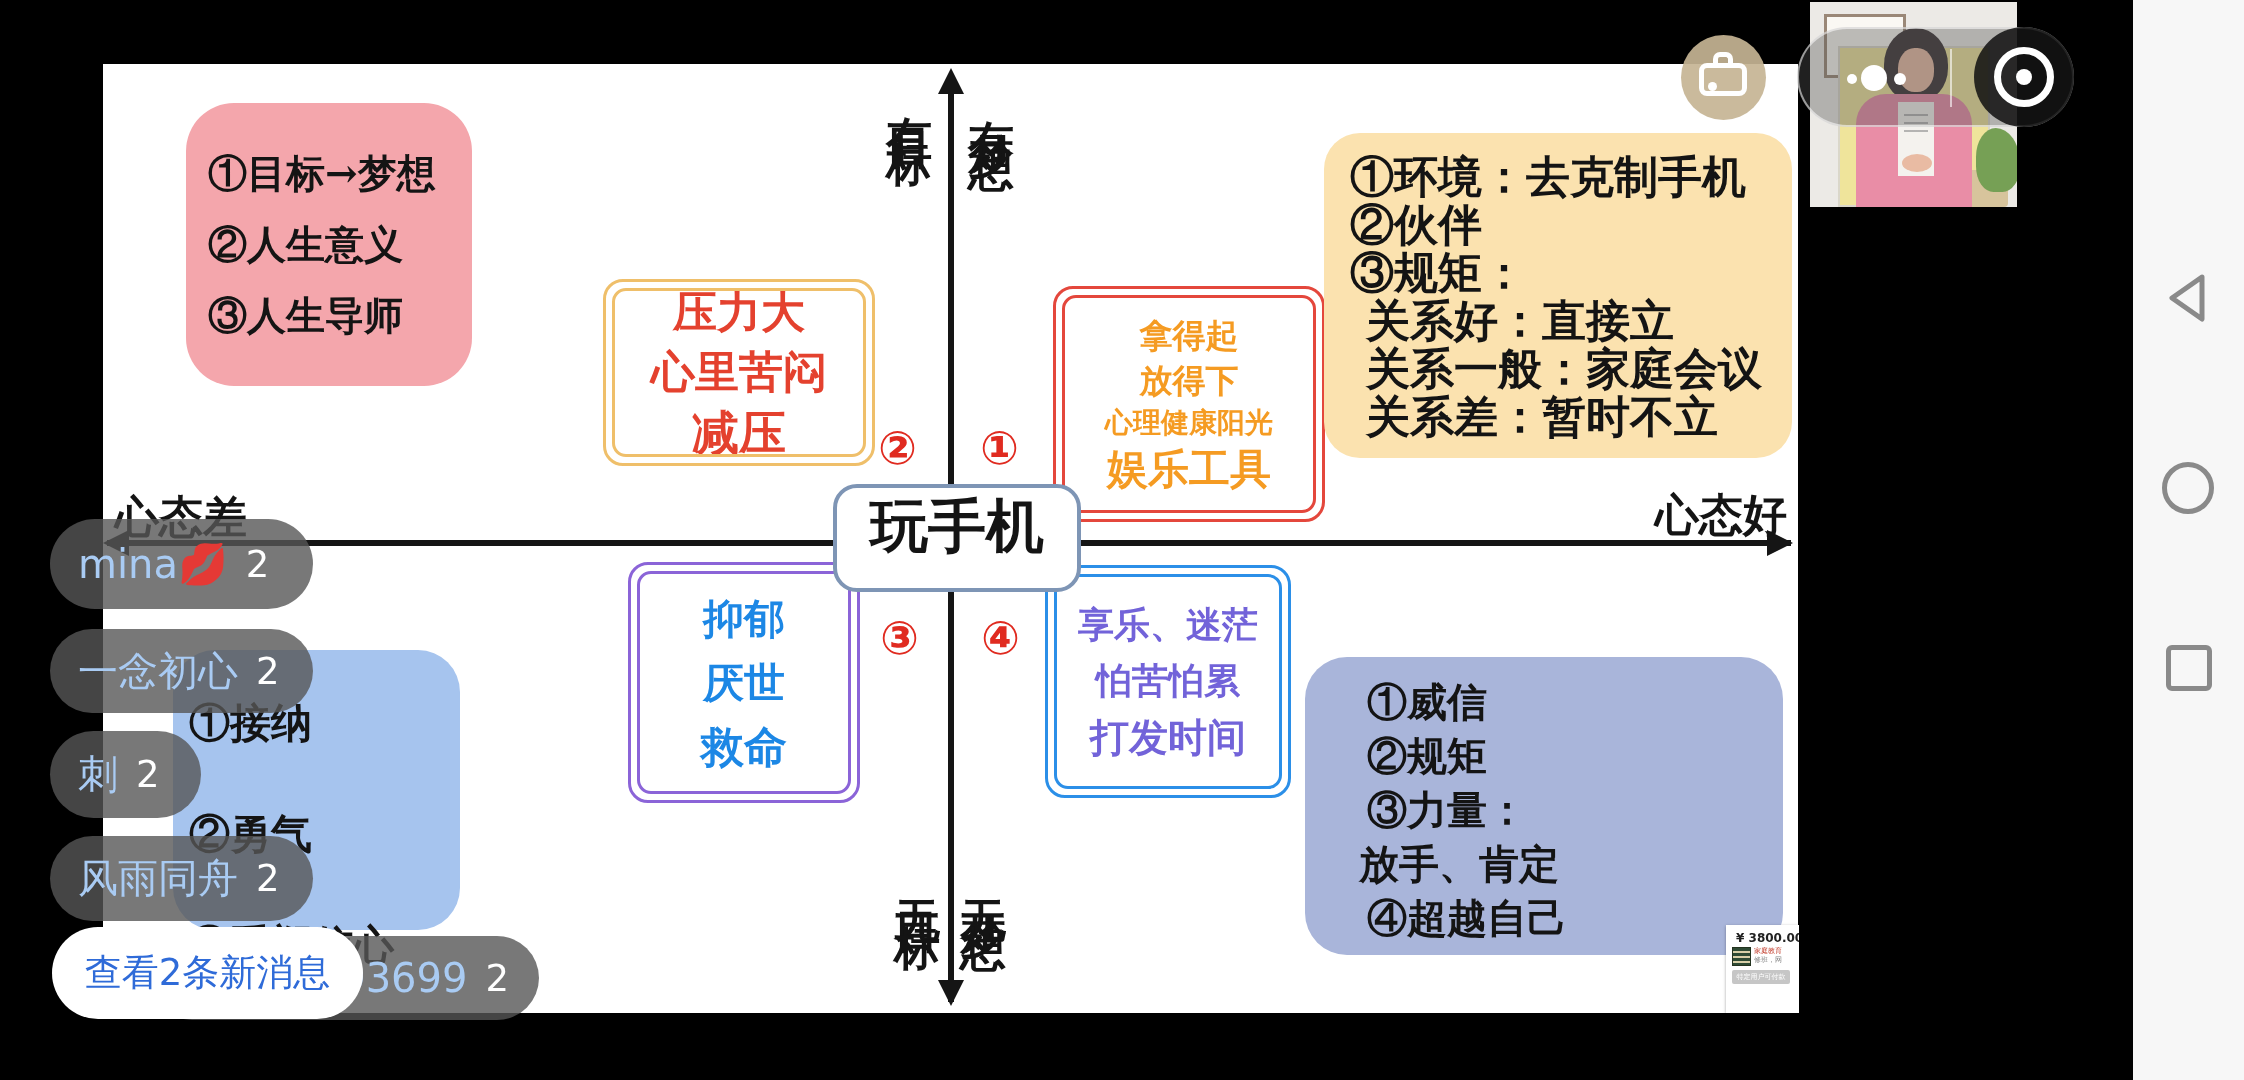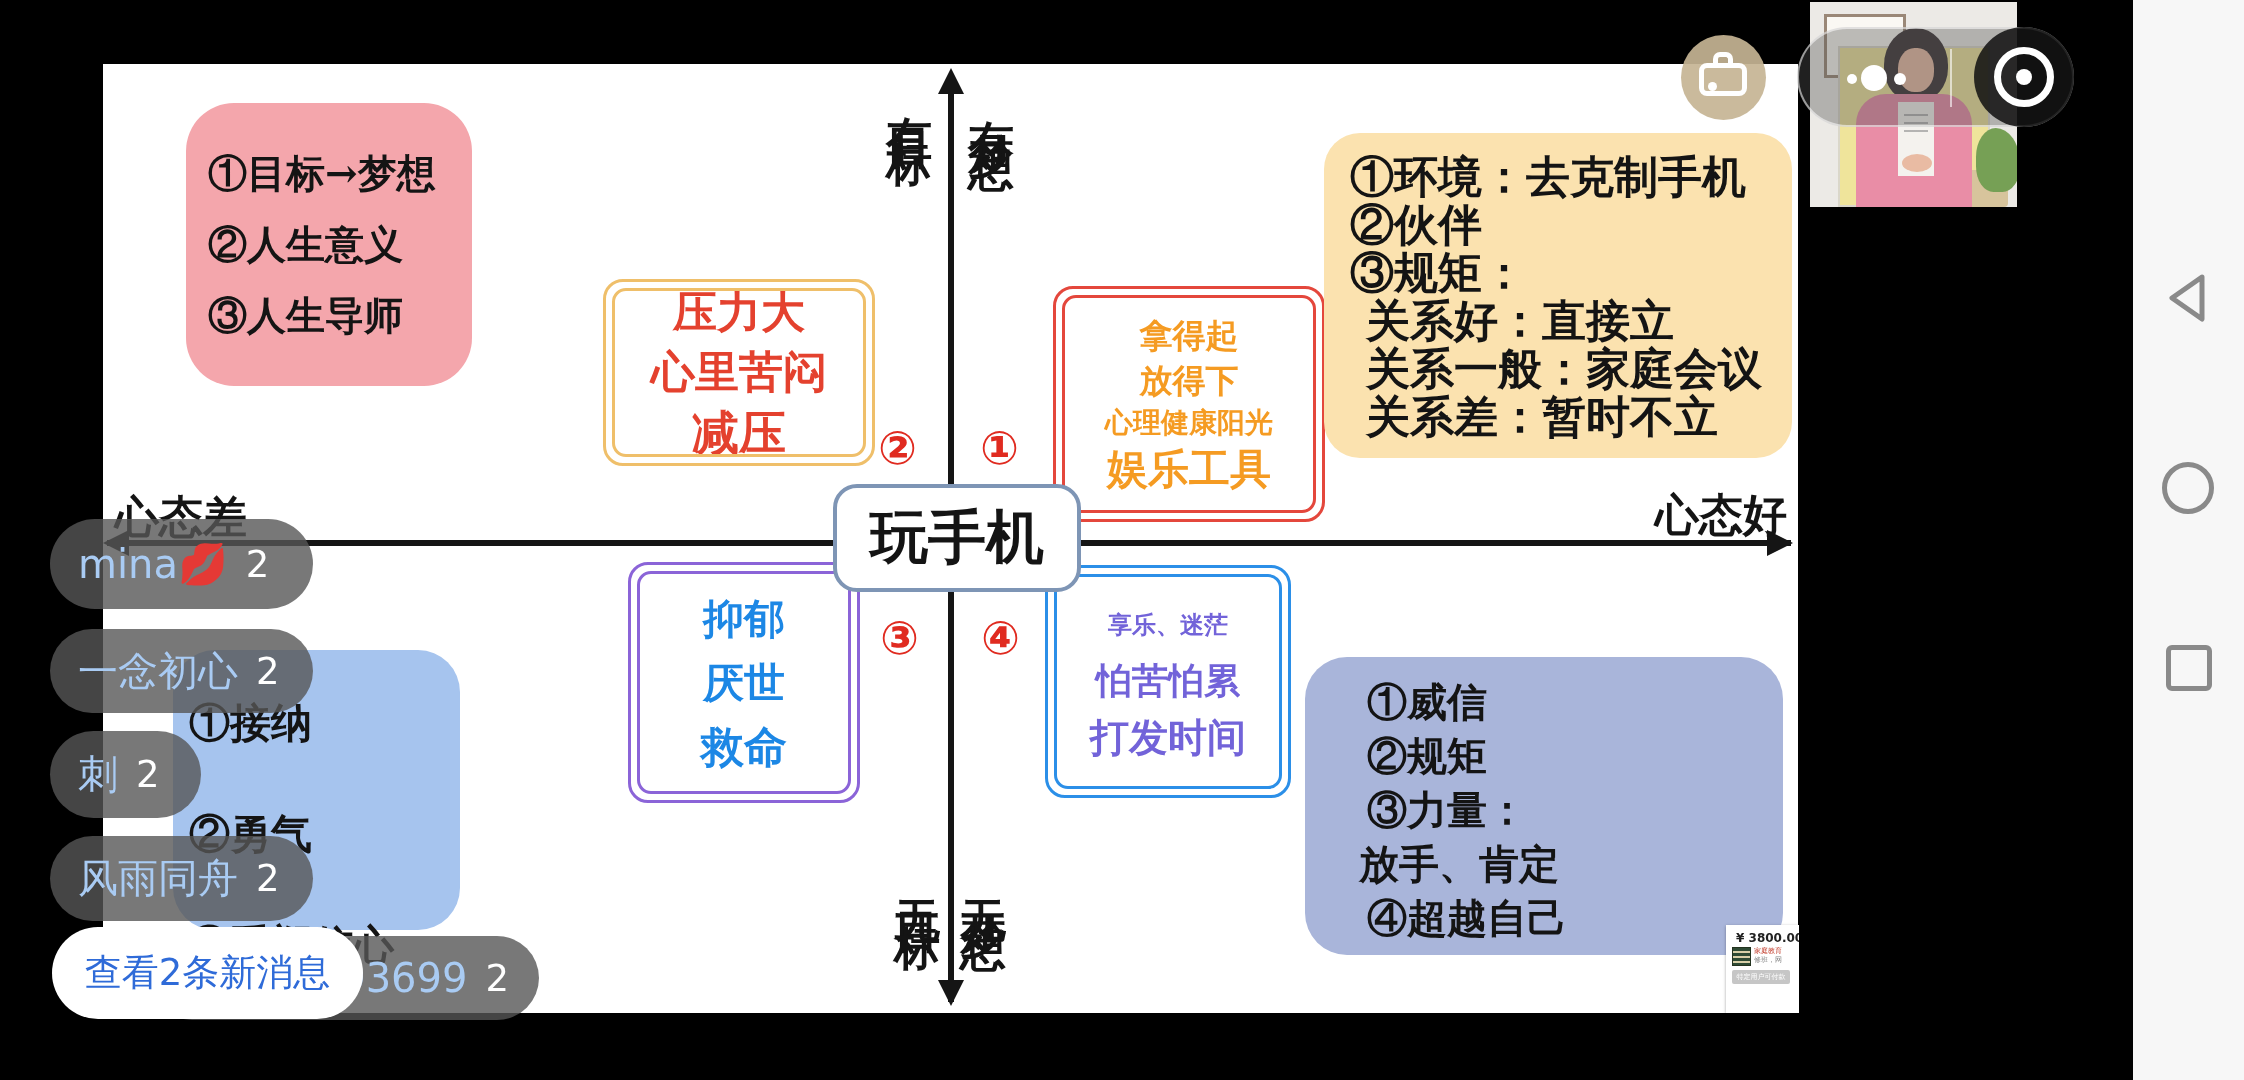--- a/index.html
+++ b/index.html
@@ -16,21 +16,21 @@
   
   .axis{background:#151515;}
   .vlabel{writing-mode:vertical-rl;text-orientation:upright;font-size:46px;letter-spacing:12px;line-height:46px;}
   .tri{width:0;height:0;}
 
   
   .qnum{font-size:46px;font-weight:700;color:#E02B20;font-family:"DejaVu Sans",sans-serif;}
 
   
   #center-node{left:730px;top:420px;width:240px;height:100px;background:#fff;
-    border:4px solid #7E95B5;border-radius:24px;display:flex;align-items:center;justify-content:center;}
+    border:4px solid #7E95B5;border-radius:24px;display:flex;align-items:flex-start;justify-content:center;}
   #center-node .t{font-size:58px;}
 
   
   .note{box-sizing:border-box;display:flex;flex-direction:column;}
   .note .ln{white-space:nowrap;}
 
   
   .frame{box-sizing:border-box;border-radius:20px;display:flex;flex-direction:column;
          align-items:center;justify-content:center;text-align:center;position:absolute;}
   .frame::before{content:"";position:absolute;inset:6px;border-radius:14px;border:3px solid inherit;}
@@ -130,21 +130,21 @@
       <div class="marker" style="color:#F59B22;font-size:41px;line-height:52px;">娱乐工具</div>
     </div>
 
     <div class="frame f-purple" style="left:525px;top:498px;width:232px;height:241px;">
       <div class="marker" style="color:#1C87E5;font-size:41px;line-height:64px;">抑郁</div>
       <div class="marker" style="color:#1C87E5;font-size:41px;line-height:64px;">厌世</div>
       <div class="marker" style="color:#1C87E5;font-size:43px;line-height:64px;">救命</div>
     </div>
 
     <div class="frame f-blue" style="left:942px;top:501px;width:246px;height:233px;">
-      <div class="marker" style="color:#7263D9;font-size:24px;line-height:56px;">享乐、迷茫</div>
+      <div class="marker" style="color:#7263D9;font-size:36px;line-height:56px;">享乐、迷茫</div>
       <div class="marker" style="color:#7263D9;font-size:36px;line-height:56px;">怕苦怕累</div>
       <div class="marker" style="color:#7263D9;font-size:39px;line-height:58px;">打发时间</div>
     </div>
 
     <div class="abs note serifcn" style="left:1221px;top:33px;width:468px;height:325px;background:#FBE2AF;border-radius:36px;padding:20px 0 0 26px;font-size:44px;line-height:48px;margin-top:36px;">
       <div class="ln">①环境：去克制手机</div>
       <div class="ln">②伙伴</div>
       <div class="ln">③规矩：</div>
       <div class="ln" style="padding-left:16px;">关系好：直接立</div>
       <div class="ln" style="padding-left:16px;">关系一般：家庭会议</div>

